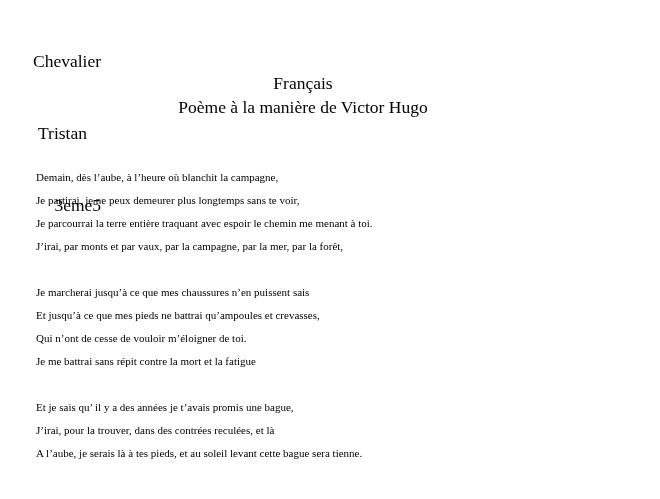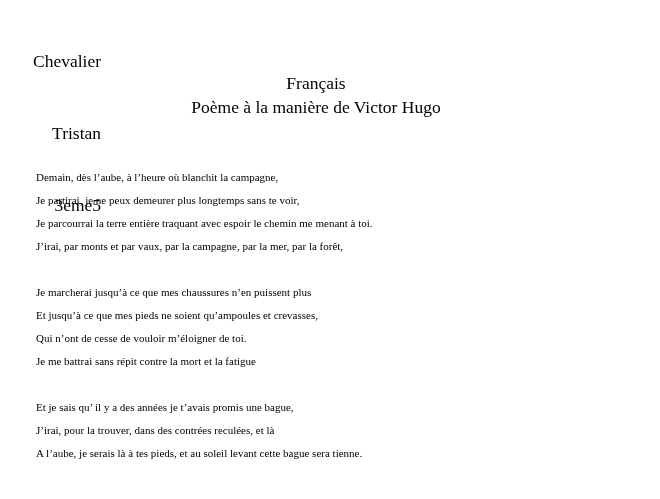--- a/index.html
+++ b/index.html
@@ -19,26 +19,26 @@
   }
   .student-block {
     position: absolute;
     top: 1px;
     left: 33px;
     font-size: 17.5px;
     line-height: 24px;
     white-space: pre;
   }
   .student-line-1 { padding-left: 0; }
-  .student-line-2 { padding-left: 5px; text-align: right; }
+  .student-line-2 { padding-left: 5px; }
   .student-line-3 { padding-left: 3px; text-align: right; }
   .title-block {
     position: absolute;
     top: 71px;
-    left: 17px;
+    left: 4px;
     width: 544px;
     box-sizing: border-box;
     padding-left: 54px;   
     text-align: center;
     font-size: 17.5px;
     line-height: 24px;
     white-space: nowrap;
   }
   .poem {
     position: absolute;
@@ -71,22 +71,22 @@
   <div class="poem">
 
     <div class="stanza">
       <div class="poem-line">Demain, dès l’aube, à l’heure où blanchit la campagne,</div>
       <div class="poem-line">Je partirai, je ne peux demeurer plus longtemps sans te voir,</div>
       <div class="poem-line">Je parcourrai la terre entière traquant avec espoir le chemin me menant à toi.</div>
       <div class="poem-line">J’irai, par monts et par vaux, par la campagne, par la mer, par la forêt,</div>
     </div>
 
     <div class="stanza">
-      <div class="poem-line">Je marcherai jusqu’à ce que mes chaussures n’en puissent plus</div>
-      <div class="poem-line">Et jusqu’à ce que mes pieds ne soient qu’ampoules et crevasses,</div>
+      <div class="poem-line">Je marcherai jusqu’à ce que mes chaussures n’en puissent sais</div>
+      <div class="poem-line">Et jusqu’à ce que mes pieds ne battrai qu’ampoules et crevasses,</div>
       <div class="poem-line">Qui n’ont de cesse de vouloir m’éloigner de toi.</div>
       <div class="poem-line">Je me battrai sans répit contre la mort et la fatigue</div>
     </div>
 
     <div class="stanza">
       <div class="poem-line">Et je sais qu’ il y a des années je t’avais promis une bague,</div>
       <div class="poem-line">J’irai, pour la trouver, dans des contrées reculées, et là</div>
       <div class="poem-line">A l’aube, je serais là à tes pieds, et au soleil levant cette bague sera tienne.</div>
     </div>
 

